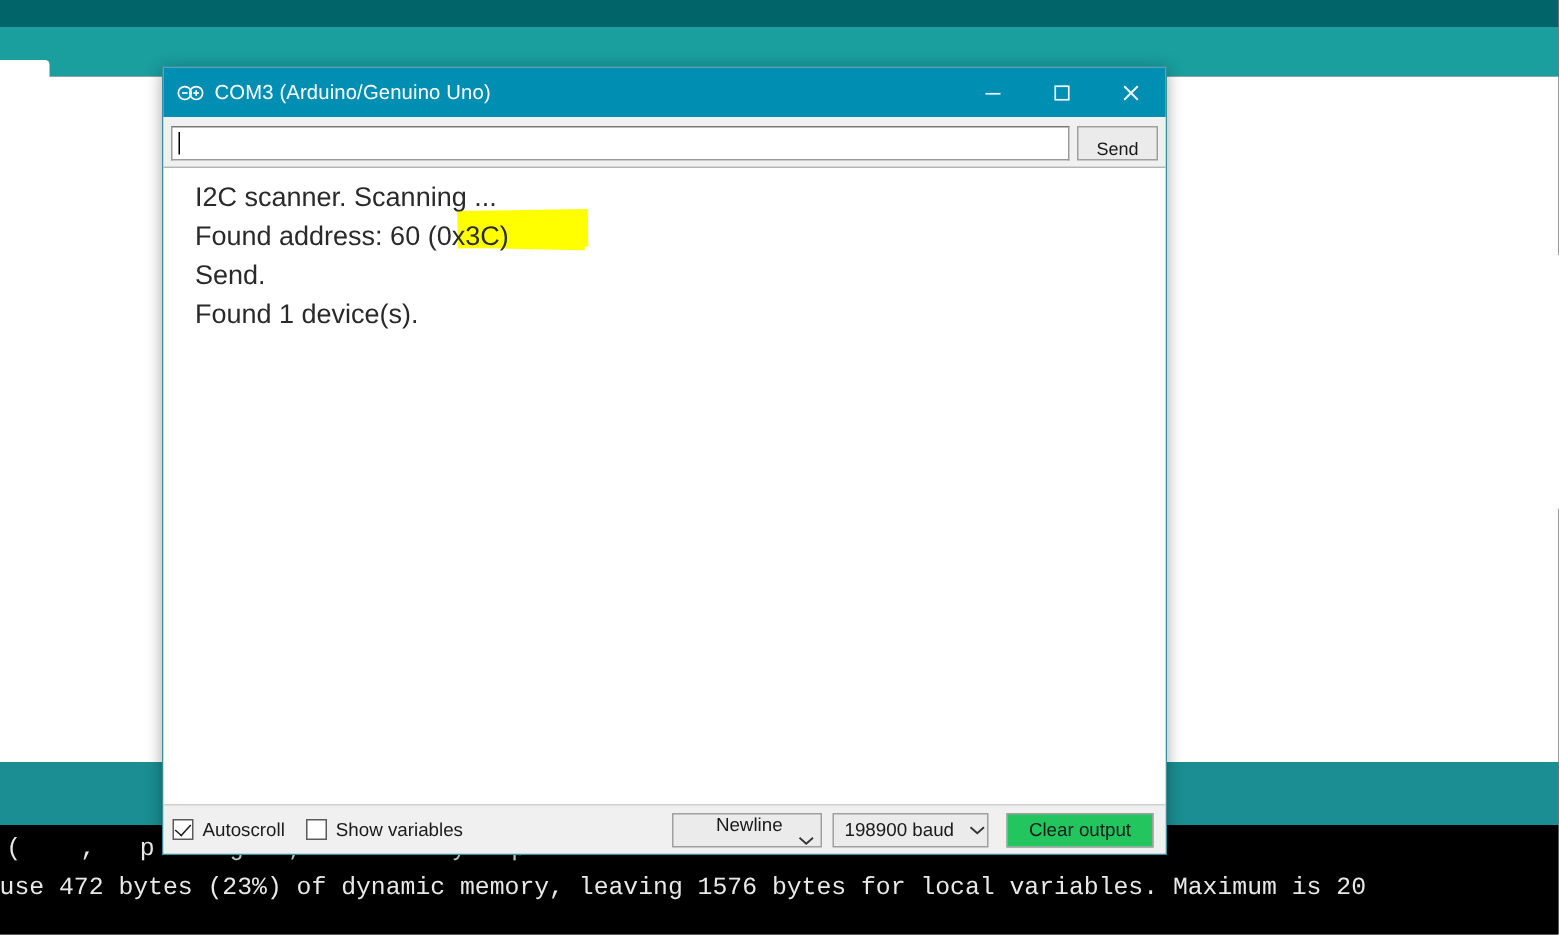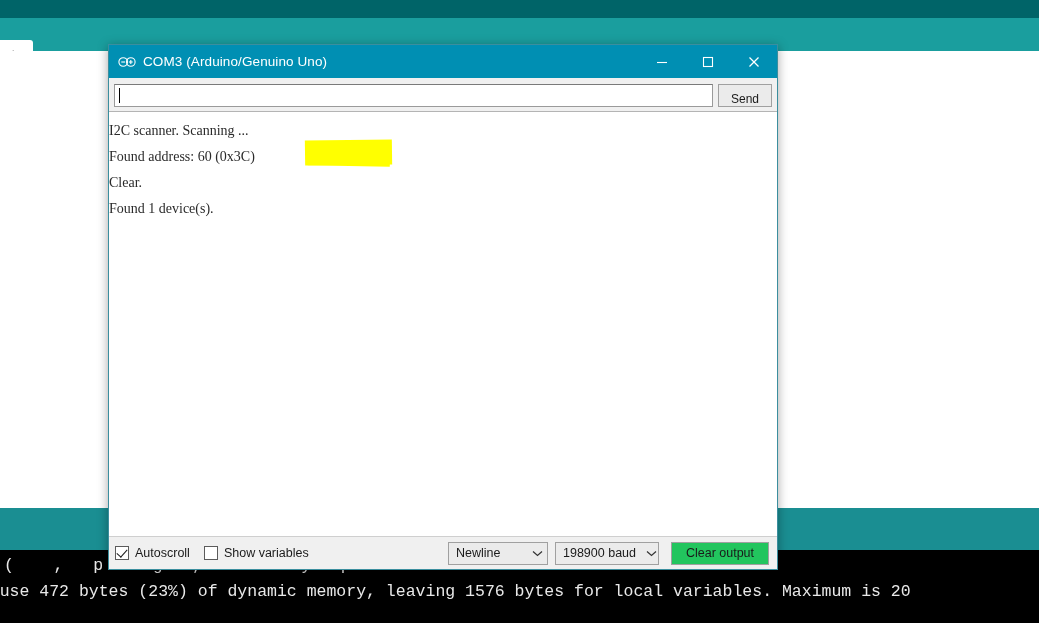--- a/index.html
+++ b/index.html
@@ -123,23 +123,23 @@
   }
 
   .outwrap {
     flex:1 1 auto;
     background:#ffffff;
     border-top:1px solid #b4b4b4;
     position:relative;
     overflow:hidden;
   }
   .outtext {
-    position:absolute; left:0; top:6px;
-    font-family:Liberation Serif, serif;
-    font-size:14px; line-height:26px;
+    position:absolute; left:21px; top:6px;
+    font-family:Liberation Sans, sans-serif;
+    font-size:18px; line-height:26px;
     color:#2a2a2a;
     white-space:pre;
   }
   .outline { height:26px; position:relative; }
 
   .hl-mark {
     position:absolute;
     background:#ffff00;
     z-index:0;
   }
@@ -179,21 +179,21 @@
     display:flex; align-items:center;
     font-size:12.5px; color:#1a1a1a;
     padding:0 4px 0 7px;
     margin-left:7px;
   }
   .combo .cv { white-space:nowrap; }
   .combo .car {
     margin-left:auto; padding-left:10px;
     display:flex; align-items:center;
   }
-  .combo-newline { width:100px; }
+  .combo-newline { width:100px;flex-direction:column; }
   .combo-baud { width:104px; }
   .clearbtn {
     height:23px; width:98px;
     background:#22c55e; border:1px solid #a0a0a0;
     display:flex; align-items:center; justify-content:center;
     font-size:12.5px; color:#1a1a1a;
     margin-left:12px; margin-right:2px;
   }
 </style>
 </head>
@@ -263,21 +263,21 @@
       <span></span>
     </div>
     <div class="sendbtn">
       <span>Send</span>
     </div>
   </div>
 
   <div class="outwrap">
     <div class="hl-mark hl-a"></div>
     <div class="hl-mark hl-b"></div>
-    <div class="outtext" id="outtext"><div class="outline">I2C scanner. Scanning ...</div><div class="outline">Found address: 60 (0x3C)</div><div class="outline">Clear.</div><div class="outline">Found 1 device(s).</div></div>
+    <div class="outtext" id="outtext"><div class="outline">I2C scanner. Scanning ...</div><div class="outline">Found address: 60 (0x3C)</div><div class="outline">Send.</div><div class="outline">Found 1 device(s).</div></div>
   </div>
 
   <div class="bottombar">
     <div class="chk">
       <span class="chkbox on"></span>
       <span>Autoscroll</span>
     </div>
     <div class="chk">
       <span class="chkbox"></span>
       <span>Show variables</span>

